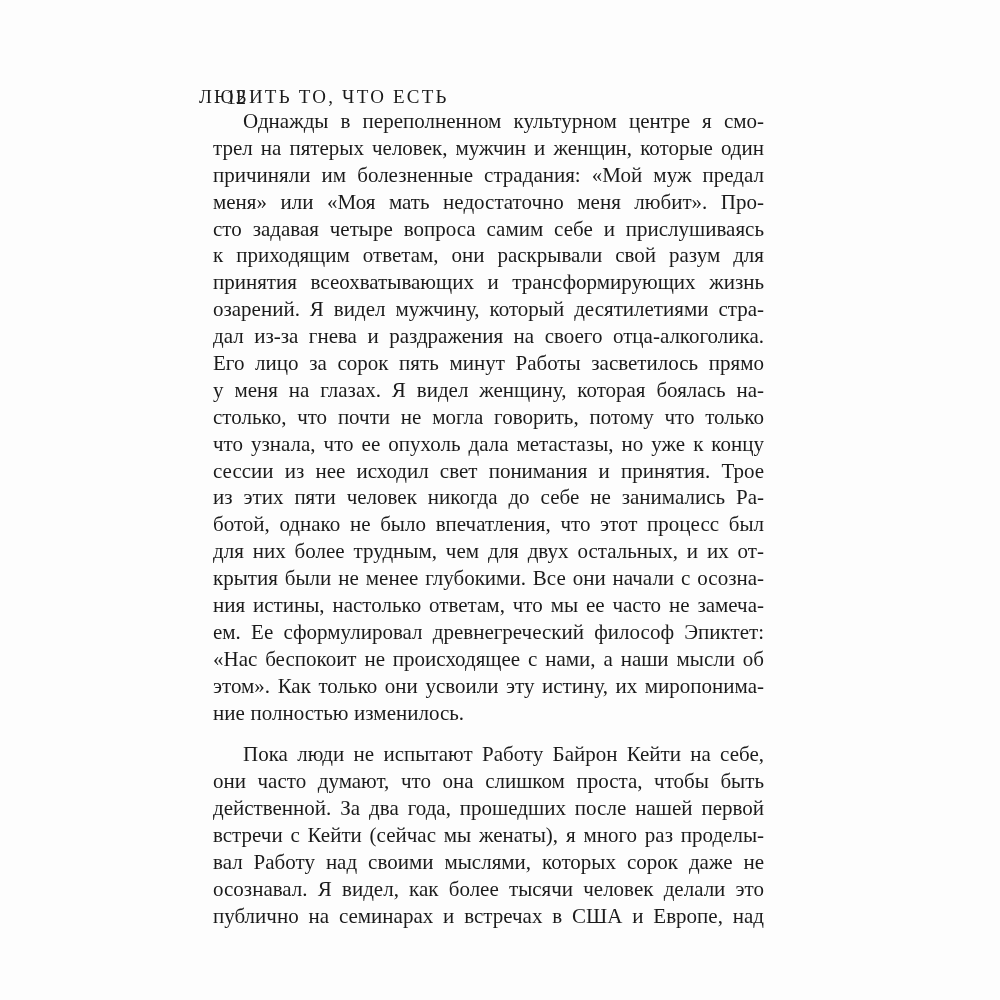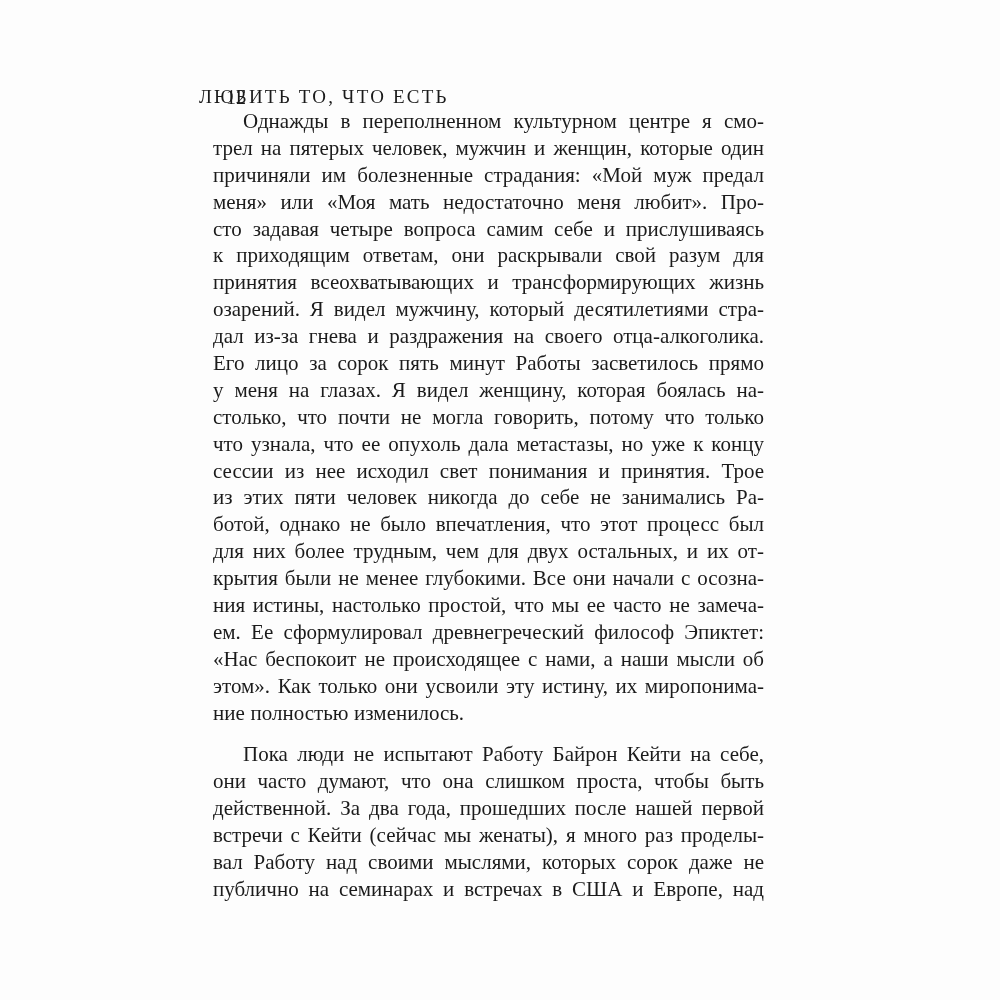--- a/index.html
+++ b/index.html
@@ -88,29 +88,30 @@
         <div class="line">дал из-за гнева и раздражения на своего отца-алкоголика.</div>
         <div class="line">Его лицо за сорок пять минут Работы засветилось прямо</div>
         <div class="line">у меня на глазах. Я видел женщину, которая боялась на-</div>
         <div class="line">столько, что почти не могла говорить, потому что только</div>
         <div class="line">что узнала, что ее опухоль дала метастазы, но уже к концу</div>
         <div class="line">сессии из нее исходил свет понимания и принятия. Трое</div>
         <div class="line">из этих пяти человек никогда до себе не занимались Ра-</div>
         <div class="line">ботой, однако не было впечатления, что этот процесс был</div>
         <div class="line">для них более трудным, чем для двух остальных, и их от-</div>
         <div class="line">крытия были не менее глубокими. Все они начали с осозна-</div>
-        <div class="line">ния истины, настолько простой, что мы ее часто не замеча-</div>
+        <div class="line">ния истины, настолько ответам, что мы ее часто не замеча-</div>
         <div class="line">ем. Ее сформулировал древнегреческий философ Эпиктет:</div>
         <div class="line">«Нас беспокоит не происходящее с нами, а наши мысли об</div>
         <div class="line">этом». Как только они усвоили эту истину, их миропонима-</div>
         <div class="line para-end">ние полностью изменилось.</div>
       </div>
       <div class="paragraph">
         <div class="line indent">Пока люди не испытают Работу Байрон Кейти на себе,</div>
         <div class="line">они часто думают, что она слишком проста, чтобы быть</div>
         <div class="line">действенной. За два года, прошедших после нашей первой</div>
         <div class="line">встречи с Кейти (сейчас мы женаты), я много раз проделы-</div>
         <div class="line">вал Работу над своими мыслями, которых сорок даже не</div>
+        <div class="line">осознавал. Я видел, как более тысячи человек делали это</div>
         <div class="line">публично на семинарах и встречах в США и Европе, над</div>
       </div>
     </div>
 
 </div>
 
 </body></html>

